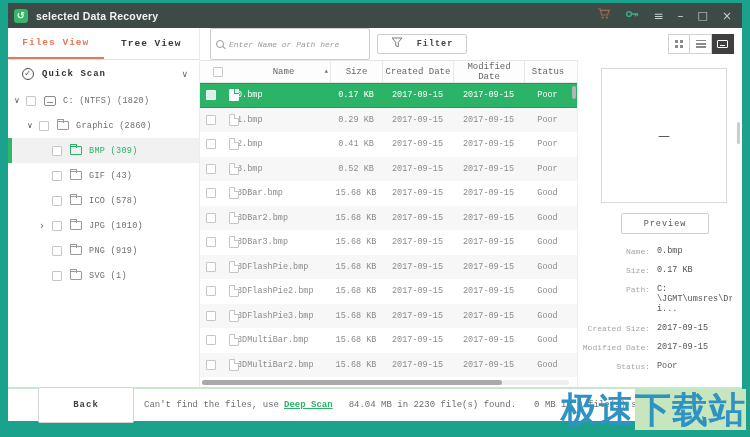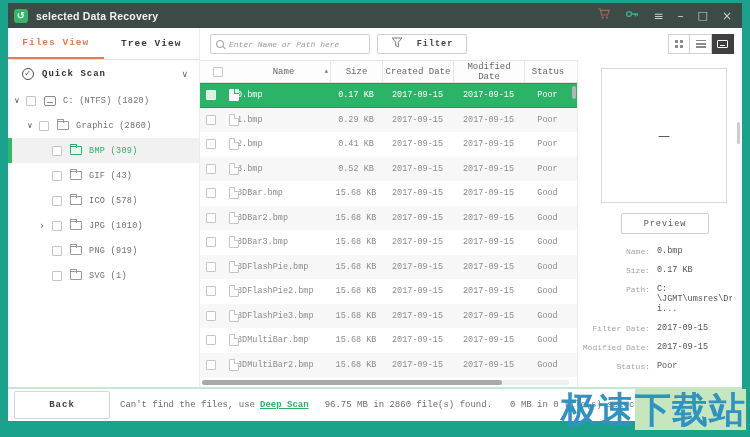--- a/index.html
+++ b/index.html
@@ -47,21 +47,21 @@
   .ic-folder { width:12px; height:9px; border:1px solid #9a9a9a; border-radius:1px; }
   .ic-folder::before { content:""; position:absolute; top:-3px; left:-1px; width:5px; height:3px;
                        border:1px solid #9a9a9a; border-bottom:none; border-radius:1px 1px 0 0; }
   .ic-drive { width:12px; height:10px; border:1px solid #8a8a8a; border-radius:2px; }
   .ic-drive::after { content:""; position:absolute; left:2px; right:2px; top:5px; height:1px; background:#8a8a8a; }
   .trow-side.selected { background:#f1f1f1; box-shadow:inset 4px 0 0 #35b56a; color:#2bb368; }
   .trow-side.selected .ic-folder, .trow-side.selected .ic-folder::before { border-color:#2bb368; }
 
   
   .toolbar { position:absolute; left:192px; right:0; top:0; height:32px; display:flex; align-items:center; padding:0 8px 0 10px; }
-  .searchbox { width:160px; height:20px; border:1px solid #cfcfcf; border-radius:2px; display:flex; align-items:center; padding:0 5px; }
+  .searchbox { width:160px; height:32px; border:1px solid #cfcfcf; border-radius:2px; display:flex; align-items:center; padding:0 5px; }
   .mag { position:relative; width:8px; height:8px; border:1px solid #999; border-radius:50%; flex:none; }
   .mag::after { content:""; position:absolute; width:4px; height:1px; background:#999; transform:rotate(45deg);
                 right:-3px; bottom:-1px; }
   .searchbox input { border:none; outline:none; width:100%; margin-left:5px;
                      font:italic 8px "Liberation Mono",monospace; color:#555; background:transparent; }
   .searchbox input::placeholder { color:#9a9a9a; }
   .filterbtn { width:90px; height:20px; border:1px solid #cfcfcf; border-radius:2px; margin-left:7px;
                display:flex; align-items:center; justify-content:center; gap:14px; cursor:pointer; background:#fff;text-align:center; }
   .filterlabel { font:bold 8.5px "Liberation Mono",monospace; color:#444; letter-spacing:1px; }
   .viewtoggles { margin-left:auto; display:flex; }
@@ -111,22 +111,22 @@
   .details { position:absolute; left:0; right:10px; top:186px; display:flex; flex-direction:column; gap:9px; }
   .drow { display:flex; align-items:flex-start; }
   .dl { width:72px; text-align:right; color:#a5a5a5; font:8px "Liberation Mono",monospace; flex:none; padding-top:1px; }
   .dv { margin-left:7px; color:#555; font:8.5px "Liberation Mono",monospace; white-space:pre-line;
         max-height:30px; overflow:hidden; }
   .mini-scroll { position:absolute; right:2px; top:62px; width:3px; height:22px; background:#cccccc; border-radius:2px; }
 
   
   .footer { position:absolute; left:0; right:0; bottom:0; height:34px; background:#fff; border-top:2px solid #c6e9cd;
             display:flex; align-items:center; padding-left:6px; font:9px "Liberation Mono",monospace; color:#6e6e6e; }
-  .backbtn { width:96px; height:28px; border:1px solid #d4d4d4; background:#fff; border-radius:2px;
-             font:bold 9px "Liberation Mono",monospace; color:#3f3f3f; letter-spacing:1px; cursor:pointer; flex:none; }
+  .backbtn { width:96px; height:36px; border:1px solid #d4d4d4; background:#fff; border-radius:2px;
+             font:bold 9px "Liberation Mono",monospace; color:#3f3f3f; letter-spacing:1px; cursor:pointer; flex:none;margin-left:24px; }
   .hint { margin-left:10px; white-space:nowrap; }
   .deeplink { margin-left:5px; color:#2bb368; font-weight:bold; text-decoration:underline; cursor:pointer; white-space:nowrap; }
   .found { margin-left:16px; white-space:nowrap; }
   .selcount { margin-left:18px; white-space:nowrap; }
 
   
   .watermark { position:absolute; right:4px; bottom:2px; z-index:50; font:bold 36px "DejaVu Sans",sans-serif;
                color:#2f93c2; letter-spacing:1px; white-space:nowrap; }
   .wm-hl { background:#c8e6bd; }
 </style>
@@ -420,40 +420,40 @@
             <span class="dl">Size:</span>
             <span class="dv">0.17 KB</span>
           </div>
           <div class="drow">
             <span class="dl">Path:</span>
             <span class="dv">C:
 \JGMT\umsres\DrawPenS
 i...</span>
           </div>
           <div class="drow">
-            <span class="dl">Filter Date:</span>
+            <span class="dl">Created Size:</span>
             <span class="dv">2017-09-15</span>
           </div>
           <div class="drow">
             <span class="dl">Modified Date:</span>
             <span class="dv">2017-09-15</span>
           </div>
           <div class="drow">
             <span class="dl">Status:</span>
             <span class="dv">Poor</span>
           </div>
         </div>
       <div class="mini-scroll"></div>
     </div>
 
     <div class="footer">
       <button class="backbtn">Back</button>
       <span class="hint">Can't find the files, use</span>
       <span class="deeplink">Deep Scan</span>
-      <span class="found">96.75 MB in 2860 file(s) found.</span>
+      <span class="found">84.04 MB in 2230 file(s) found.</span>
       <span class="selcount">0 MB in 0 file(s) selected</span>
     </div>
 
   </div>
 
   <div class="watermark"><span>极速</span><span class="wm-hl">下载站</span></div>
 
 </div>
 
 </body></html>

